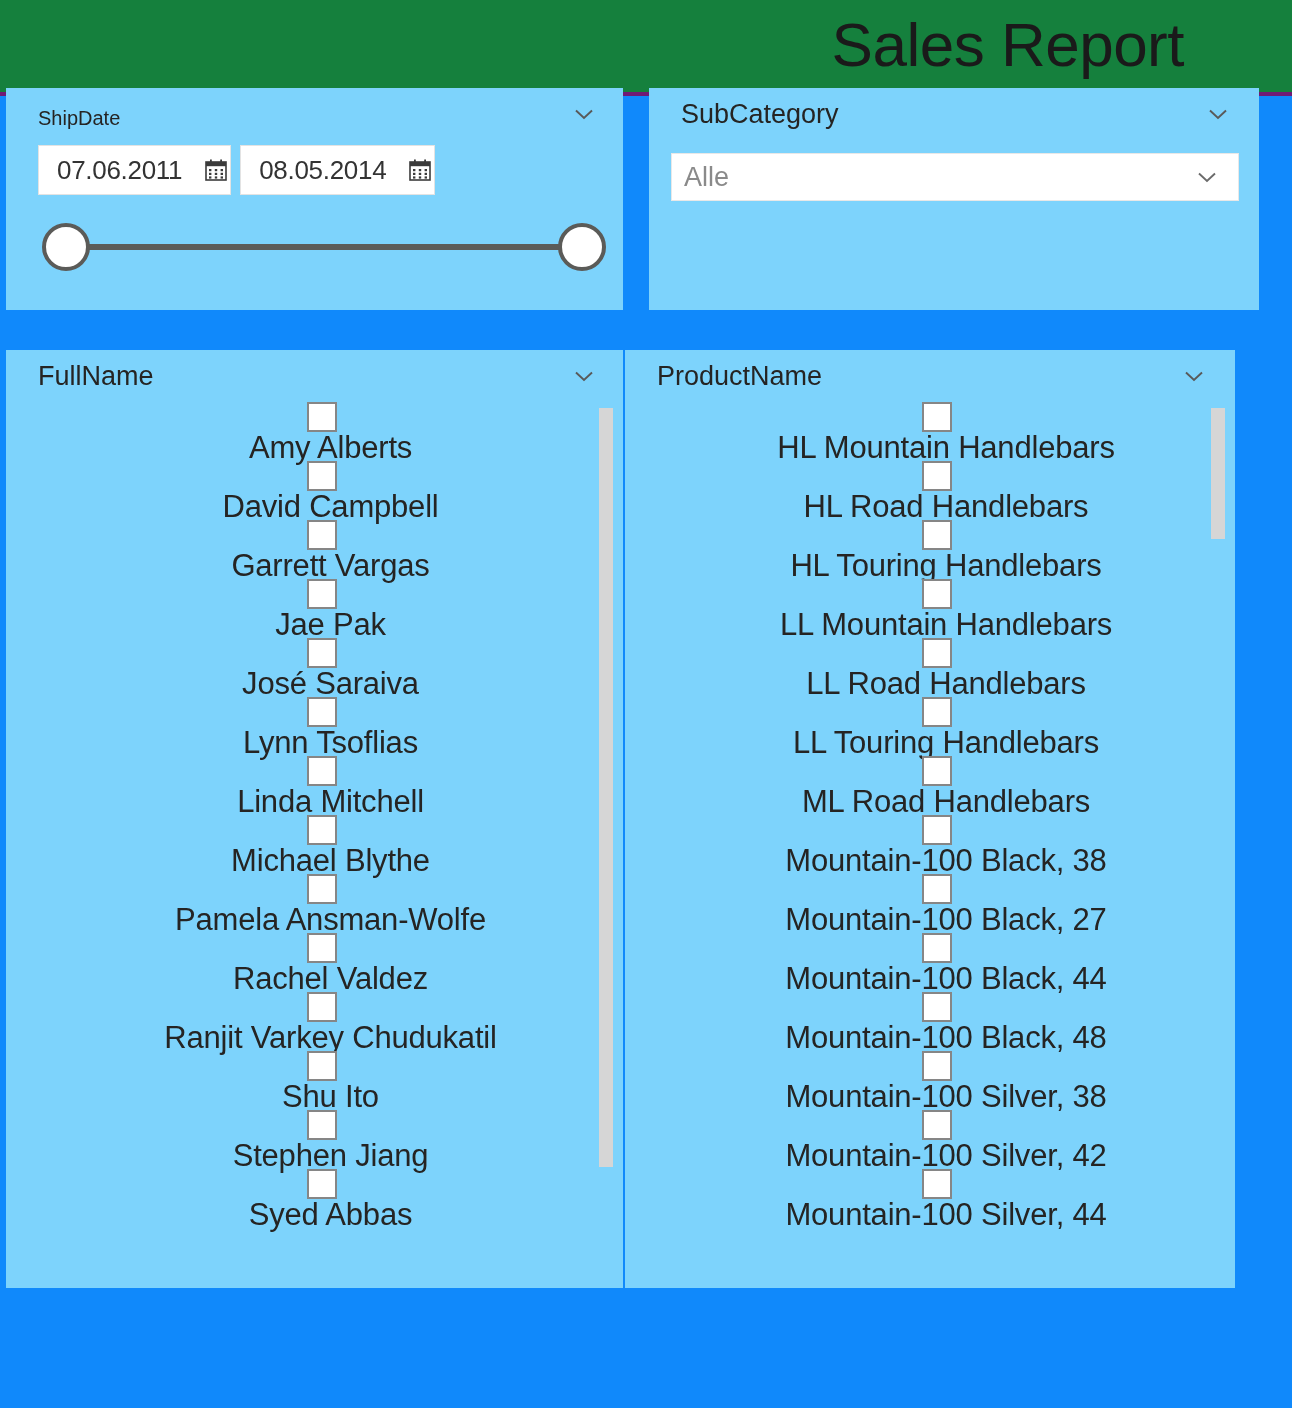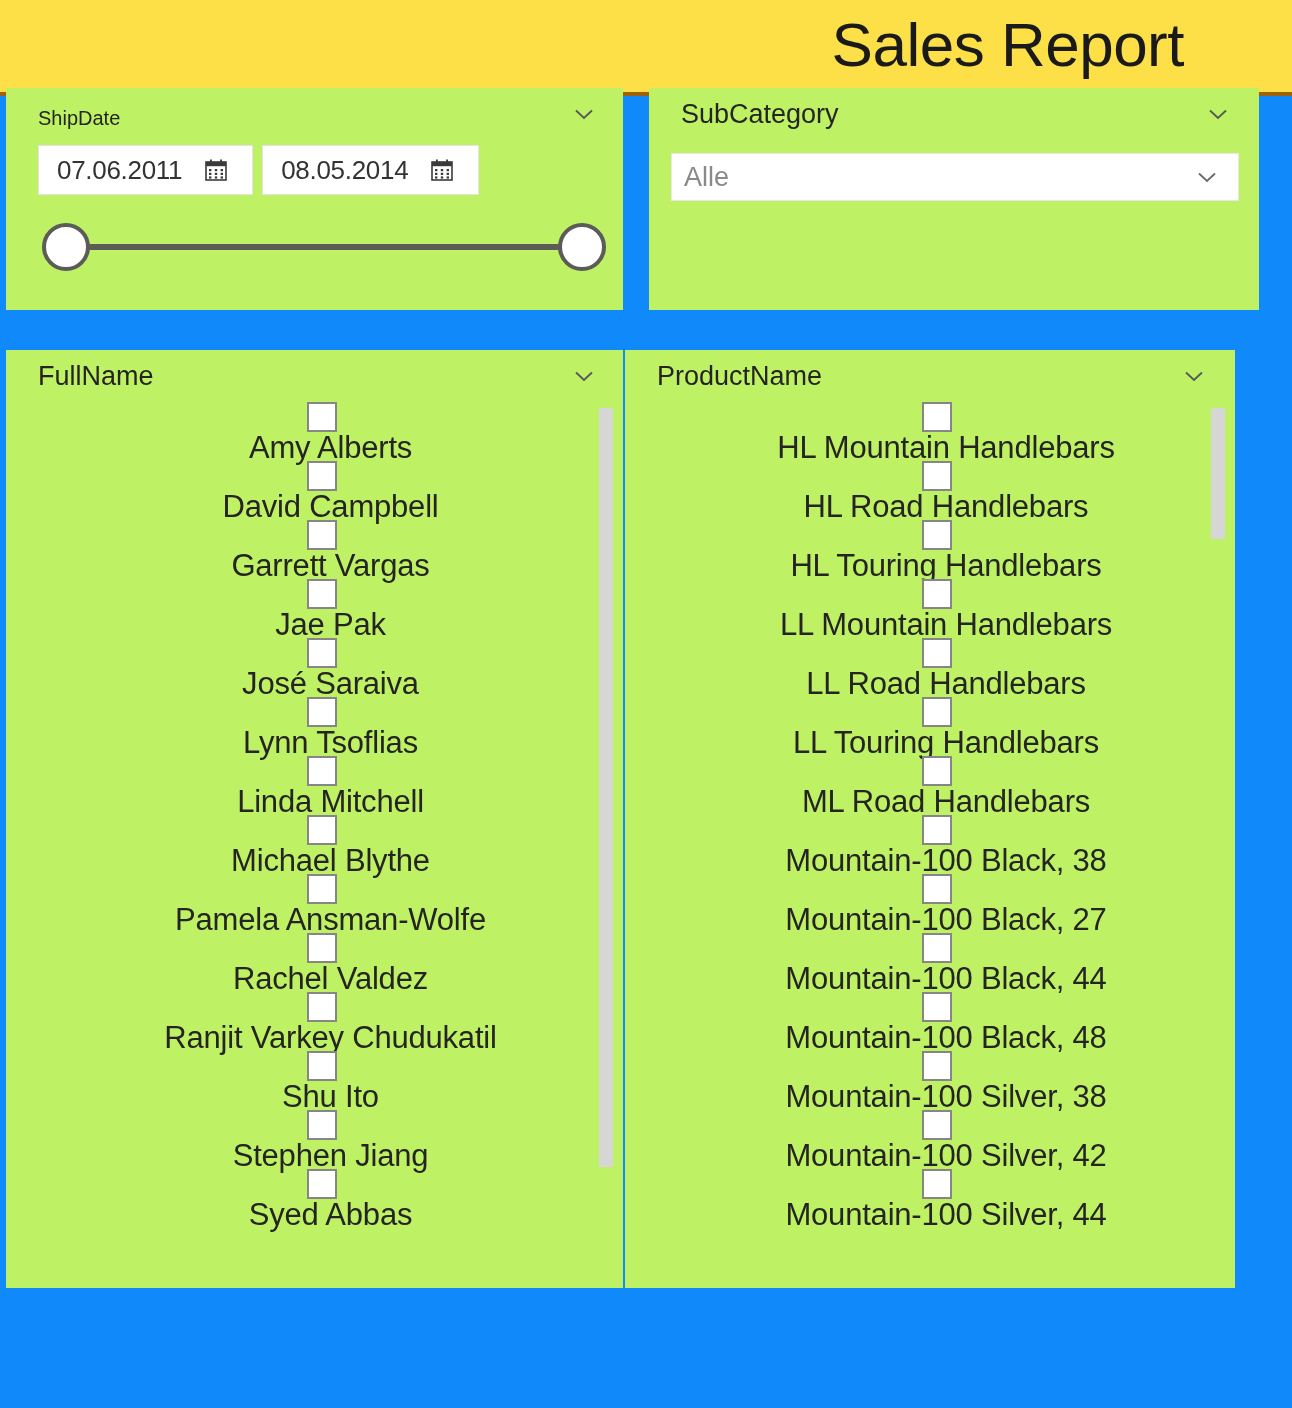--- a/index.html
+++ b/index.html
@@ -18,22 +18,22 @@
     height: 1408px;
     background: #ffffff;
   }
 
   
   .header {
     position: absolute;
     left: 0; top: 0;
     width: 1292px;
     height: 96px;
-    background: #fde047;
-    border-bottom: 4px solid #a16207;
+    background: #15803d;
+    border-bottom: 4px solid #701a75;
   }
   .header-title {
     position: absolute;
     right: 108px;
     top: 2px;
     font-size: 62px;
     font-weight: 400;
     color: #1a1a1a;
     letter-spacing: -0.5px;
     white-space: nowrap;
@@ -45,21 +45,21 @@
     position: absolute;
     left: 0; top: 96px;
     width: 1292px;
     height: 1312px;
     background: #1089fb;
   }
 
   
   .panel {
     position: absolute;
-    background: #bef264;
+    background: #7dd3fc;
     overflow: hidden;
   }
 
   .panel-header {
     position: absolute;
     left: 0; top: 0;
     width: 100%;
     height: 52px;
   }
   .panel-title {
@@ -94,21 +94,21 @@
     display: flex;
     gap: 9px;
   }
   .date-box {
     position: relative;
     height: 50px;
     border: 1px solid #e3e3e3;
     background: #ffffff;
     display: flex;
     align-items: center;
-    padding: 0 24px 0 18px;
+    padding: 0 2px 0 18px;
     gap: 22px;
     cursor: pointer;
   }
   .date-text {
     font-size: 26px;
     color: #333333;
     white-space: nowrap;
     letter-spacing: -0.3px;
   }
   .cal-icon { width: 24px; height: 24px; flex: 0 0 24px; }

